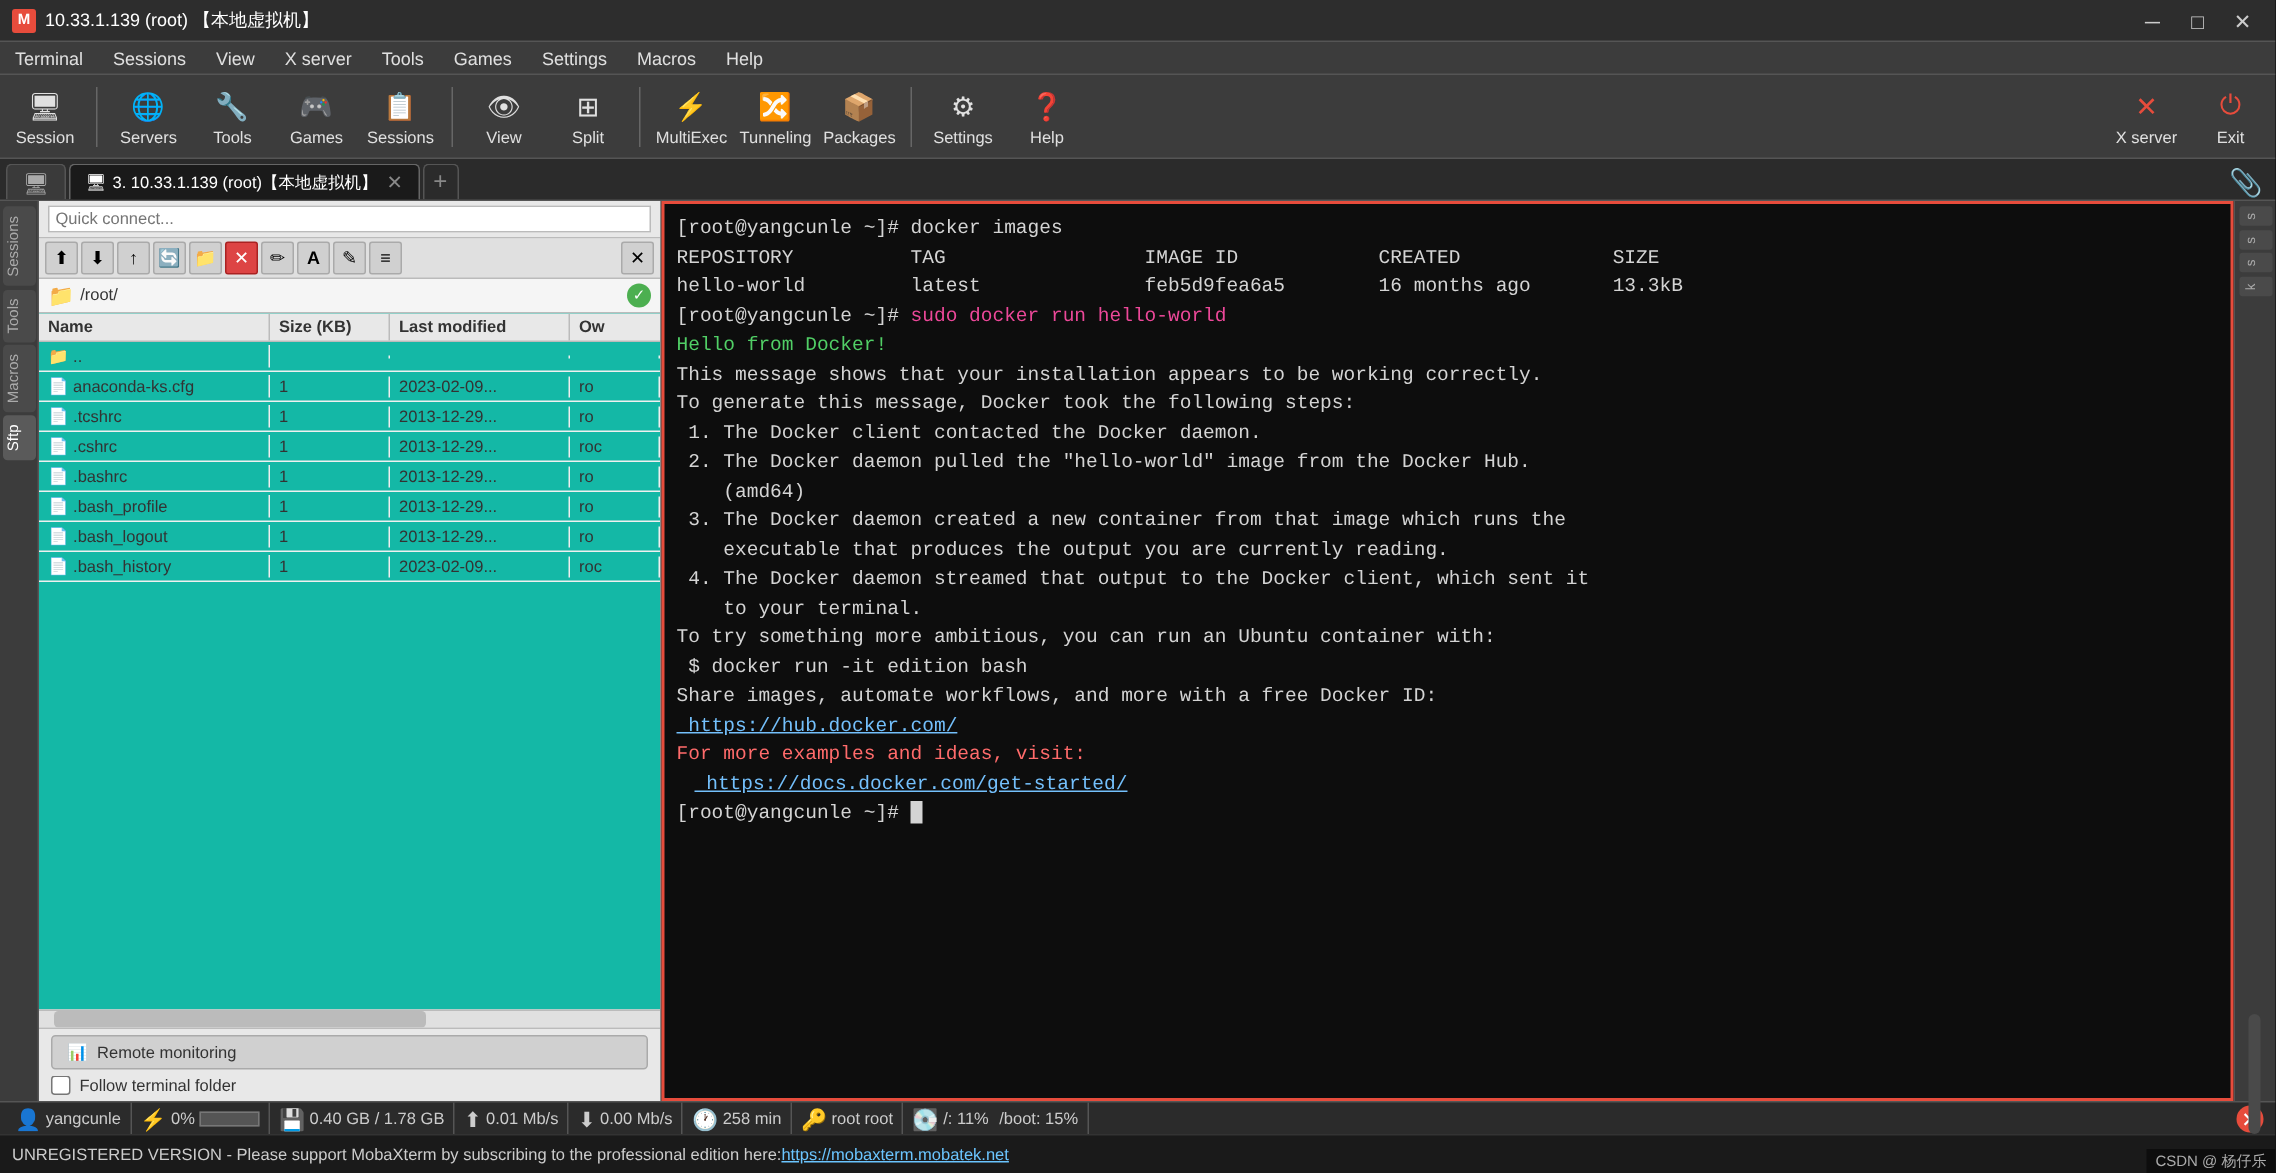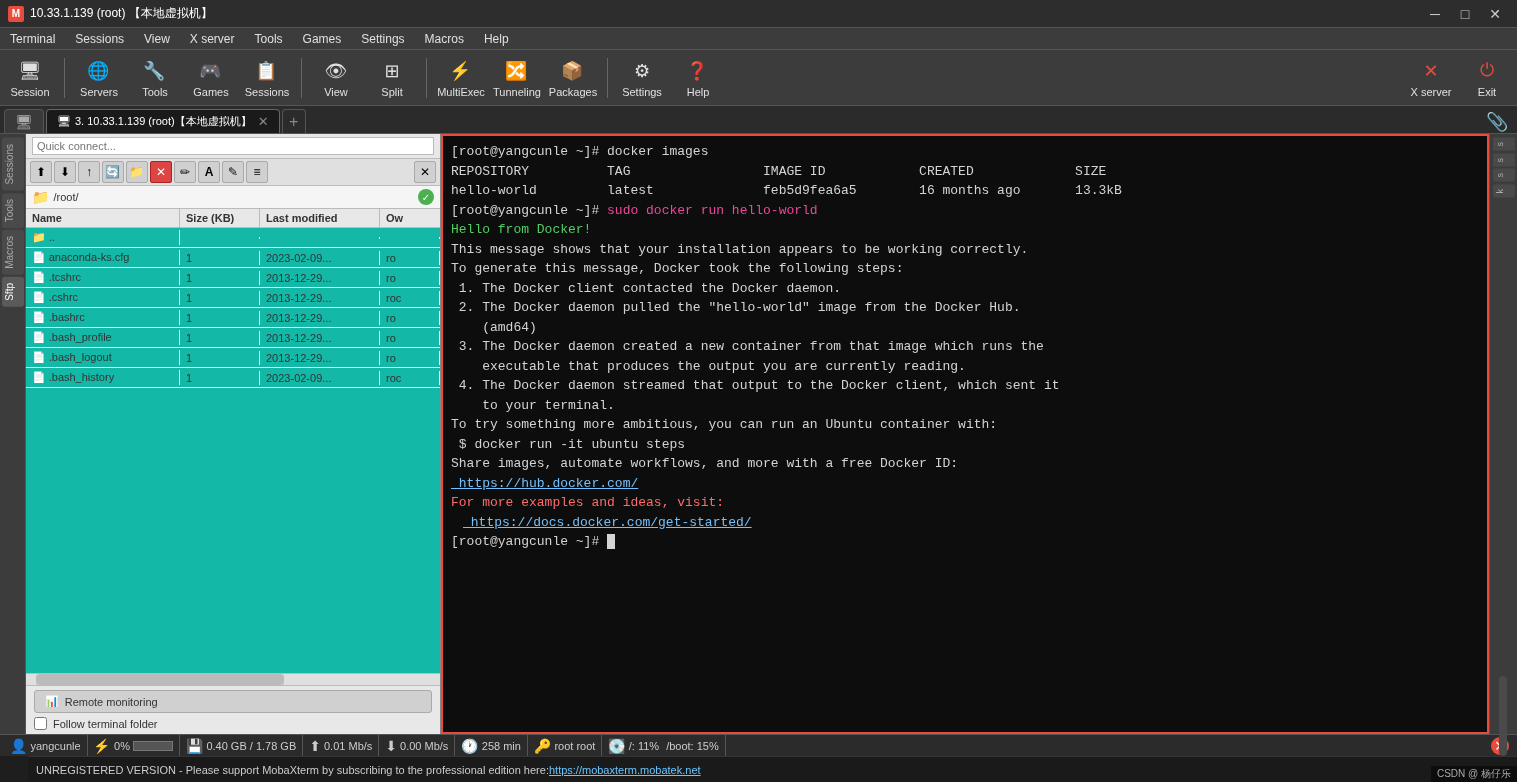--- a/index.html
+++ b/index.html
@@ -544,21 +544,21 @@
         <div class="term-line">To generate this message, Docker took the following steps:</div>
         <div class="term-line"> 1. The Docker client contacted the Docker daemon.</div>
         <div class="term-line"> 2. The Docker daemon pulled the "hello-world" image from the Docker Hub.</div>
         <div class="term-line">    (amd64)</div>
         <div class="term-line"> 3. The Docker daemon created a new container from that image which runs the</div>
         <div class="term-line">    executable that produces the output you are currently reading.</div>
         <div class="term-line"> 4. The Docker daemon streamed that output to the Docker client, which sent it</div>
         <div class="term-line">    to your terminal.</div>
         <div class="term-line"></div>
         <div class="term-line">To try something more ambitious, you can run an Ubuntu container with:</div>
-        <div class="term-line"> $ docker run -it ubuntu steps</div>
+        <div class="term-line"> $ docker run -it edition bash</div>
         <div class="term-line"></div>
         <div class="term-line">Share images, automate workflows, and more with a free Docker ID:</div>
         <div class="term-line"><span style="color:#74c0fc; text-decoration:underline;"> https://hub.docker.com/</span></div>
         <div class="term-line"></div>
         <div class="term-line"><span style="color:#ff6b6b;">For more examples and ideas, visit:</span></div>
         <div class="term-line"><span style="color:#74c0fc; text-decoration:underline;margin-left:12px;"> https://docs.docker.com/get-started/</span></div>
         <div class="term-line"></div>
         <div class="term-line"><span style="color:#d4d4d4;">[root@yangcunle ~]# </span><span style="background:#d4d4d4; color:#000;"> </span></div>
       </div>
   </div>
@@ -610,17 +610,17 @@
     <span class="status-icon">💽</span>
     <span>/: 11%</span>
     <span style="margin-left:4px;">/boot: 15%</span>
   </div>
 
   <div style="margin-left:auto; display:flex; align-items:center; padding-right:4px;">
     <span style="background:#e74c3c; color:#fff; border-radius:50%; width:18px; height:18px; display:flex; align-items:center; justify-content:center; font-size:14px;">✕</span>
   </div>
 </div>
 
-<div id="bottombar" style="position:relative;margin-left:28px;">
+<div id="bottombar" style="position:relative;">
   <span class="unregistered">UNREGISTERED VERSION  -  Please support MobaXterm by subscribing to the professional edition here: </span>
   <span class="link-text">https://mobaxterm.mobatek.net</span>
   <span style="position:absolute; right:0; bottom:0; background:rgba(0,0,0,0.5); color:#aaa; font-size:10px; padding:1px 6px;">CSDN @ 杨仔乐</span>
 </div>
 
 </body></html>

